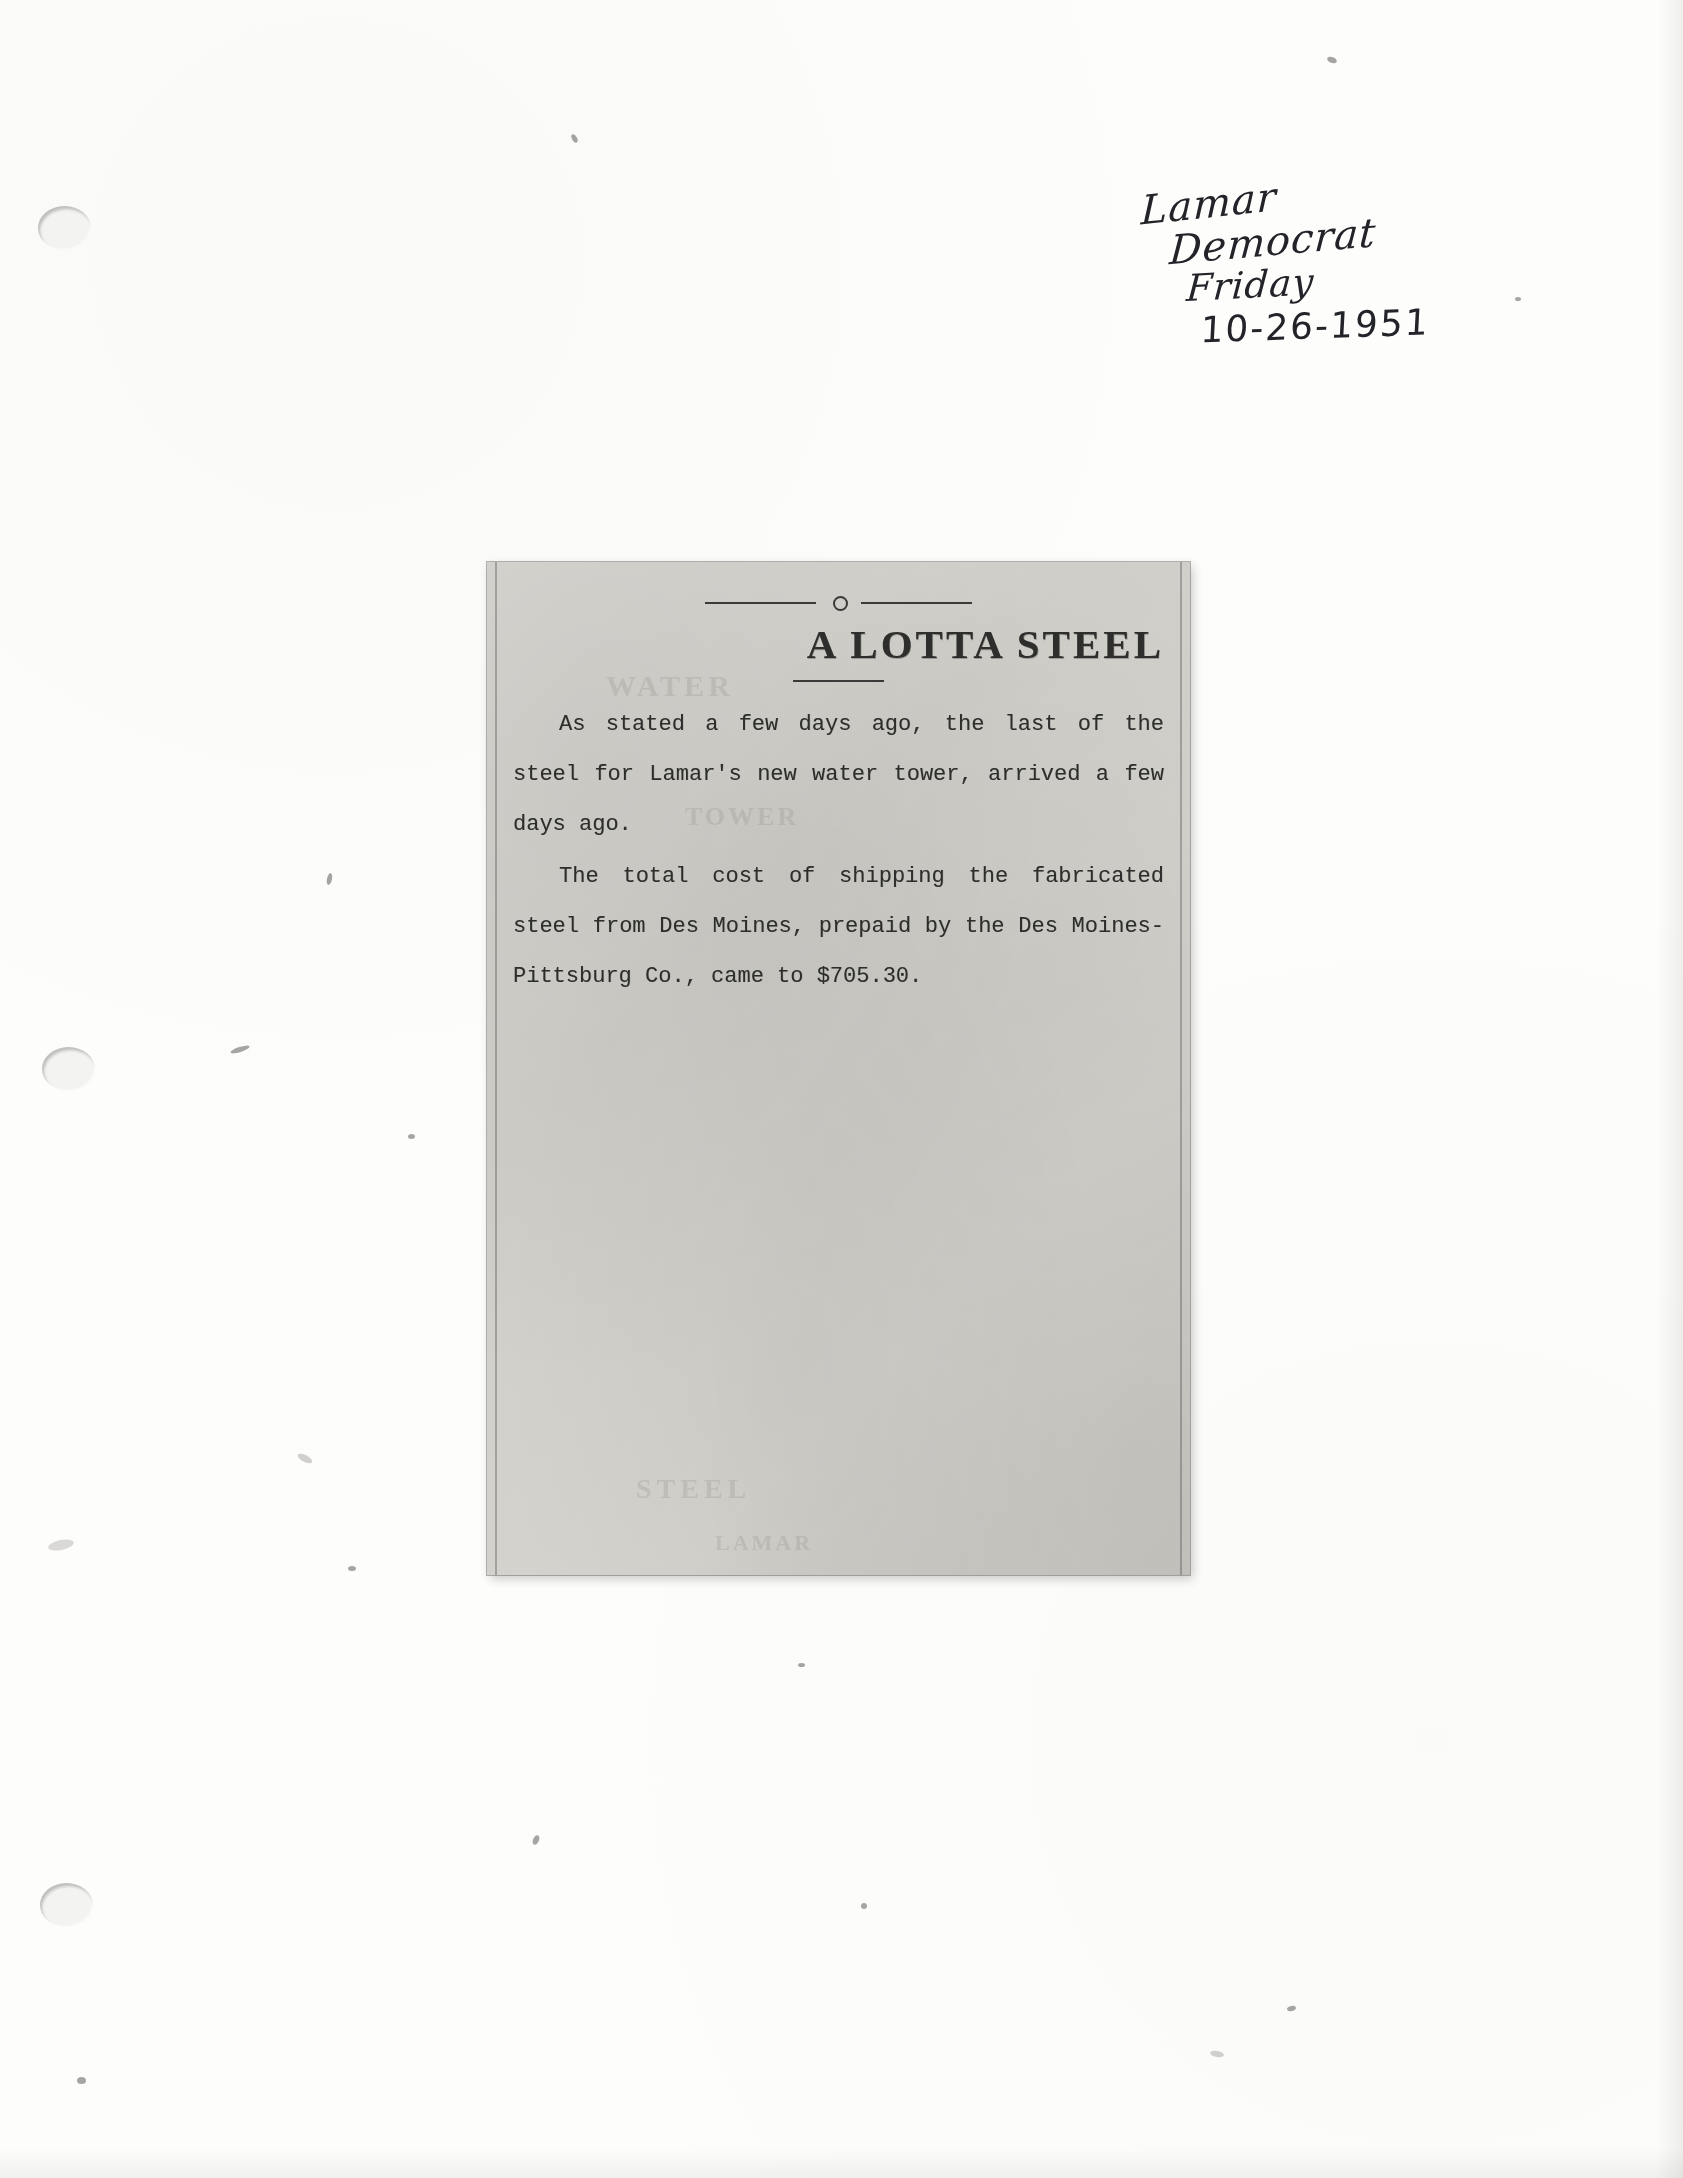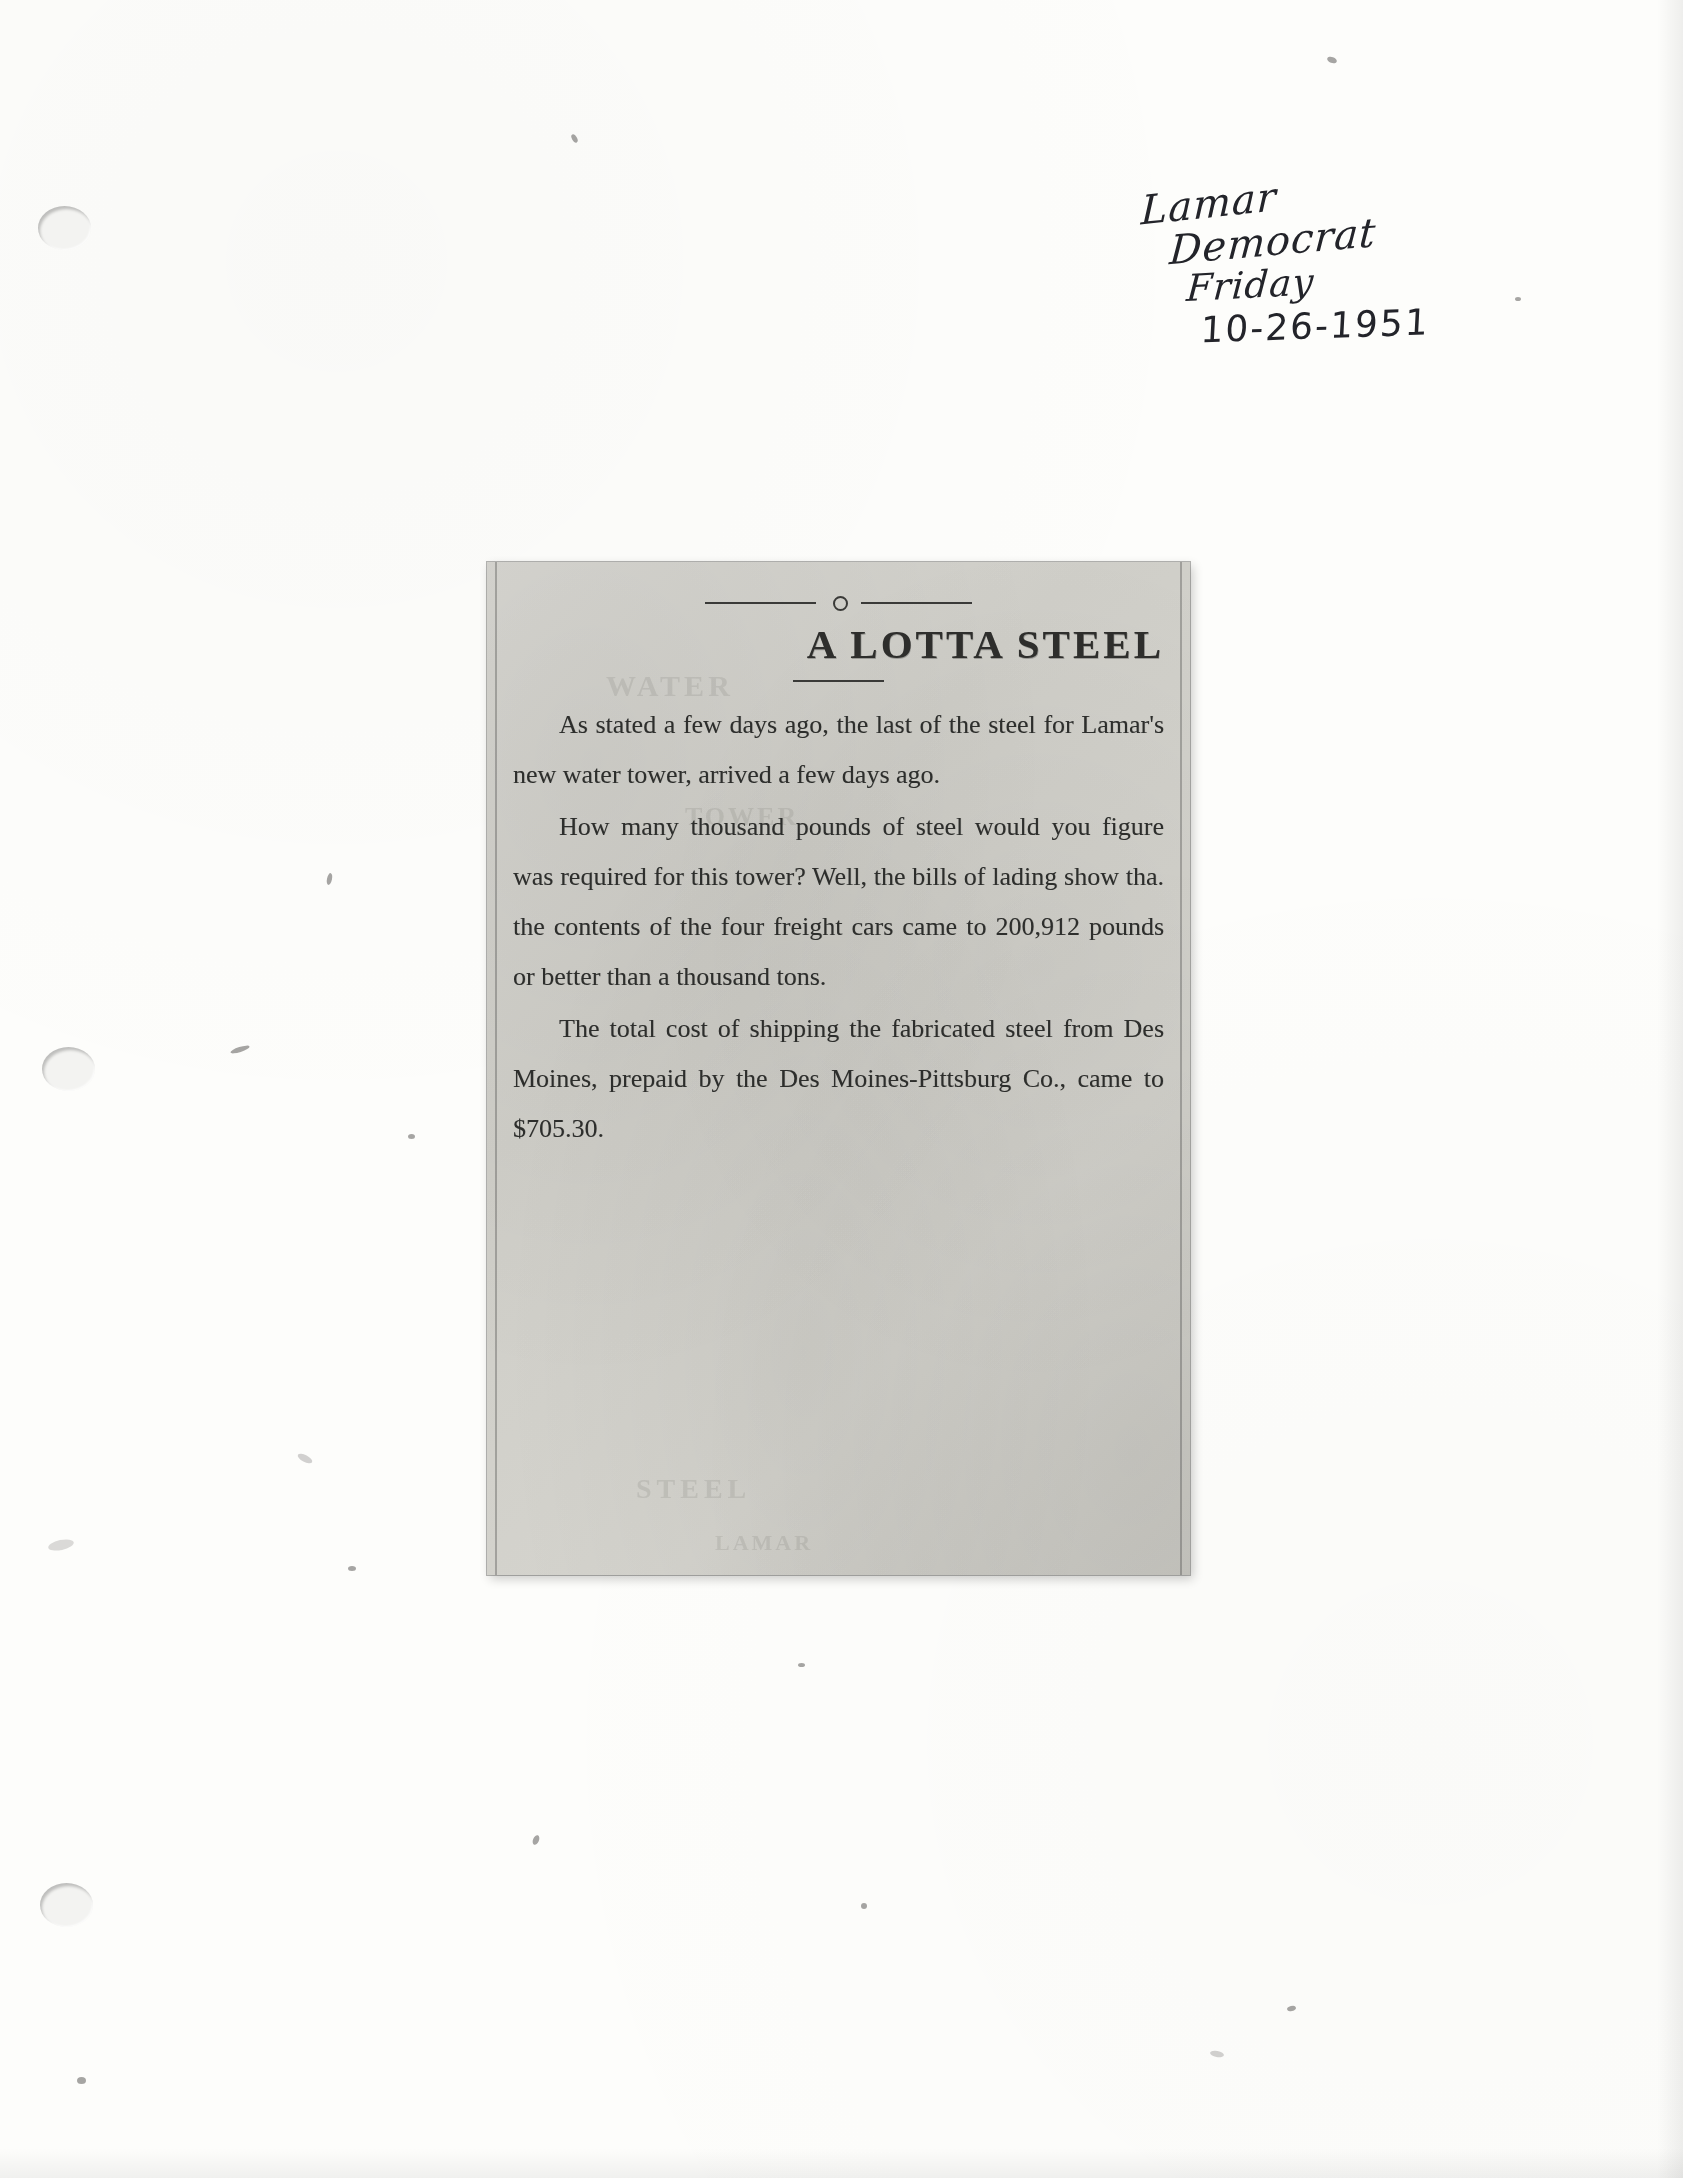--- a/index.html
+++ b/index.html
@@ -162,22 +162,22 @@
     width: 91px;
     height: 2px;
     background: #3a3a38;
     margin: 0 auto 18px auto;
   }
 
   .article p {
     margin: 0 0 2px 0;
     text-indent: 46px;
     text-align: justify;
-    font-family: Liberation Serif, serif;
-    font-size: 26px;
+    font-family: Liberation Mono, monospace;
+    font-size: 22px;
     line-height: 50px;
     color: #2d2e2c;
     text-shadow: 0.5px 0.4px 0 rgba(0,0,0,0.18);
   }
   .article p:last-child { margin-bottom: 4px; }
 
   
   .ghost {
     position: absolute;
     color: rgba(90,90,88,0.14);
@@ -248,20 +248,19 @@
         <span class="bar l"></span>
         <span class="dot"></span>
         <span class="bar r"></span>
       </div>
 
       <h1 class="headline">A LOTTA STEEL</h1>
       <div class="rule-short"></div>
 
       <div class="article">
         <p>As stated a few days ago, the last of the steel for Lamar's new water tower, arrived a few days ago.</p>
-        <p>How many thousand pounds of steel would you figure was required for this tower?  Well, the bills of lading show tha. the contents of the four freight cars came to 200,912 pounds or better than a thousand tons.</p>
         <p>The total cost of shipping the fabricated steel from Des Moines, prepaid by the Des Moines-Pittsburg Co., came to $705.30.</p>
       </div>
     </div>
   </div>
 
 </div>
 
 
 </body></html>

